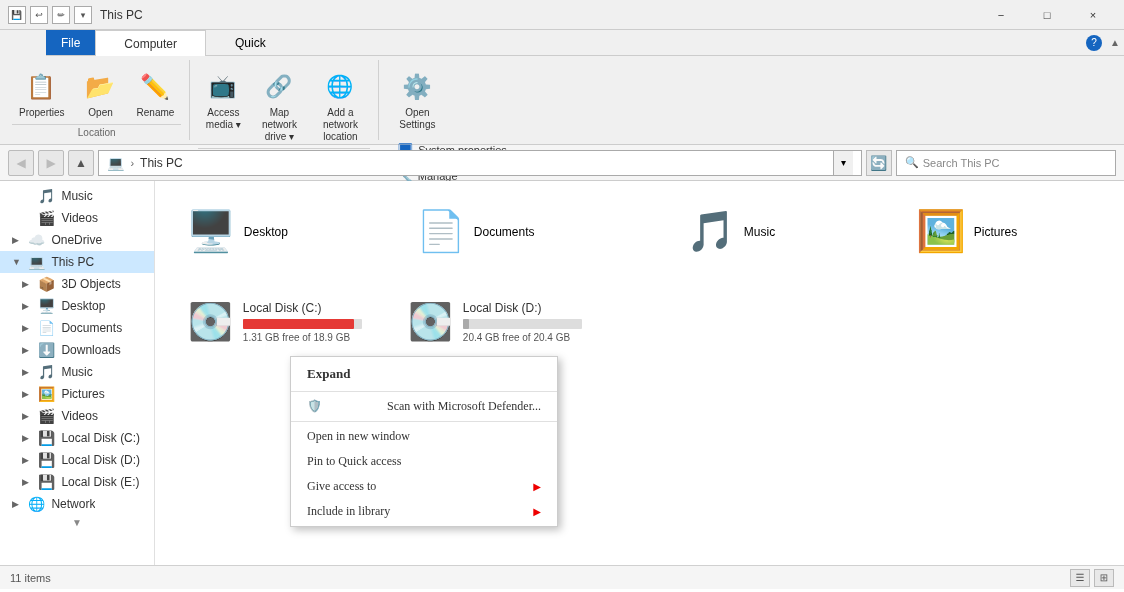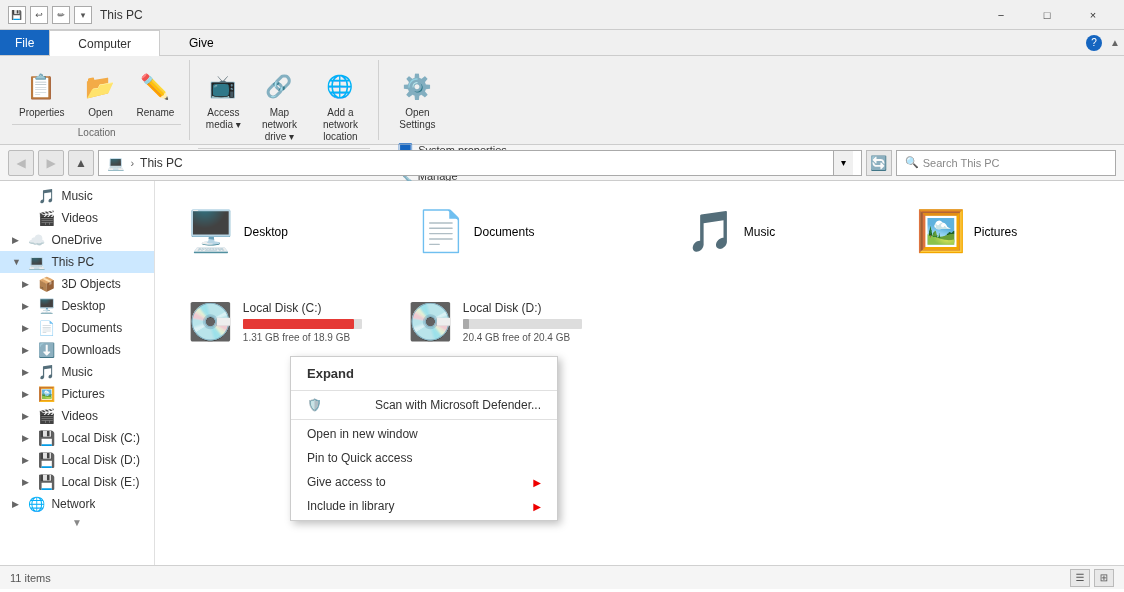--- a/index.html
+++ b/index.html
@@ -8,21 +8,21 @@
     
     .titlebar { height: 30px; background: #f0f0f0; display: flex; align-items: center; padding: 0 8px; border-bottom: 1px solid #ccc; }
     .titlebar-icons { display: flex; gap: 4px; margin-right: 8px; }
     .titlebar-icon { width: 18px; height: 18px; border: 1px solid #aaa; background: #fff; display: flex; align-items: center; justify-content: center; font-size: 9px; color: #555; cursor: pointer; }
     .titlebar-title { font-size: 12px; color: #333; flex: 1; }
     .titlebar-controls { display: flex; gap: 0; }
     .titlebar-btn { width: 46px; height: 30px; display: flex; align-items: center; justify-content: center; font-size: 11px; cursor: pointer; background: transparent; border: none; color: #333; }
 
     
     .ribbon { background: #f0f0f0; border-bottom: 1px solid #ccc; }
-    .ribbon-tabs { display: flex; height: 26px; border-bottom: 1px solid #ccc; }
+    .ribbon-tabs { display: flex; height: 26px; border-bottom: 1px solid #ccc; margin-left: 46px; }
     .ribbon-tab { padding: 0 28px; display: flex; align-items: center; font-size: 12px; cursor: pointer; border: 1px solid transparent; border-bottom: none; }
     .ribbon-tab.active { background: #fff; border-color: #ccc; border-bottom-color: #fff; color: #333; margin-bottom: -1px; }
     .ribbon-tab.file { background: #1565c0; color: #fff; padding: 0 14px; }
 
     .ribbon-content { display: flex; height: 88px; padding: 4px 4px 0; align-items: flex-start; }
     .ribbon-group { display: flex; flex-direction: column; border-right: 1px solid #d0d0d0; padding: 0 8px; height: 80px; }
     .ribbon-group-items { display: flex; flex: 1; align-items: flex-start; gap: 4px; padding-top: 4px; }
     .ribbon-group-label { text-align: center; font-size: 10px; color: #666; padding: 2px 0; border-top: 1px solid #d0d0d0; margin-top: auto; }
     .ribbon-button { display: flex; flex-direction: column; align-items: center; justify-content: flex-start; gap: 2px; padding: 4px 6px; cursor: pointer; border: 1px solid transparent; min-width: 40px; }
     .ribbon-button .icon { font-size: 24px; width: 36px; height: 36px; display: flex; align-items: center; justify-content: center; }
@@ -66,21 +66,21 @@
     .drive-item { display: flex; align-items: center; gap: 10px; padding: 8px 12px; cursor: pointer; border: 1px solid transparent; min-width: 200px; }
     .drive-info { flex: 1; }
     .drive-name { font-size: 12px; color: #333; margin-bottom: 4px; }
     .drive-bar-bg { height: 10px; background: #ddd; border-radius: 1px; margin-bottom: 3px; }
     .drive-bar-fill { height: 10px; border-radius: 1px; }
     .drive-bar-fill.red { background: #e53935; }
     .drive-bar-fill.gray { background: #aaa; }
     .drive-size { font-size: 10px; color: #555; }
 
     
-    .context-menu { position: absolute; top: 175px; left: 135px; width: 268px; background: #fff; border: 1px solid #ccc; box-shadow: 3px 3px 8px rgba(0,0,0,0.25); z-index: 100; padding: 2px 0; }
+    .context-menu { position: absolute; top: 175px; left: 135px; width: 268px; background: #fff; border: 1px solid #ccc; box-shadow: 3px 3px 8px rgba(0,0,0,0.25); z-index: 100; padding: 2px 0; font-family: Liberation Serif, serif; }
     .ctx-item { padding: 5px 16px; cursor: pointer; font-size: 12px; color: #333; display: flex; align-items: center; justify-content: space-between; }
     .ctx-item.header { font-weight: bold; font-size: 13px; padding: 7px 16px; }
     .ctx-divider { height: 1px; background: #e0e0e0; margin: 2px 0; }
     .ctx-arrow { font-size: 10px; color: #e00; }
 
     
     .statusbar { height: 24px; background: #f5f5f5; border-top: 1px solid #d0d0d0; display: flex; align-items: center; padding: 0 10px; font-size: 11px; color: #555; justify-content: space-between; }
     .statusbar-right { display: flex; gap: 4px; }
     .view-btn { width: 20px; height: 18px; border: 1px solid #bbb; background: #e8e8e8; display: flex; align-items: center; justify-content: center; font-size: 10px; cursor: pointer; }
   </style>
@@ -99,21 +99,21 @@
     <button class="titlebar-btn">−</button>
     <button class="titlebar-btn">□</button>
     <button class="titlebar-btn close">×</button>
   </div>
 </div>
 
 <div class="ribbon">
   <div class="ribbon-tabs">
     <div class="ribbon-tab file">File</div>
     <div class="ribbon-tab active">Computer</div>
-    <div class="ribbon-tab">Give</div>
+    <div class="ribbon-tab">Quick</div>
     <div style="flex:1"></div>
     <div style="display:flex;align-items:center;padding-right:8px;">
       <div style="width:16px;height:16px;background:#1565c0;border-radius:50%;display:flex;align-items:center;justify-content:center;color:#fff;font-size:10px;cursor:pointer;">?</div>
     </div>
     <div style="display:flex;align-items:center;padding-right:4px;">
       <span style="font-size:10px;color:#666;">▲</span>
     </div>
   </div>
 
   <div class="ribbon-content">

